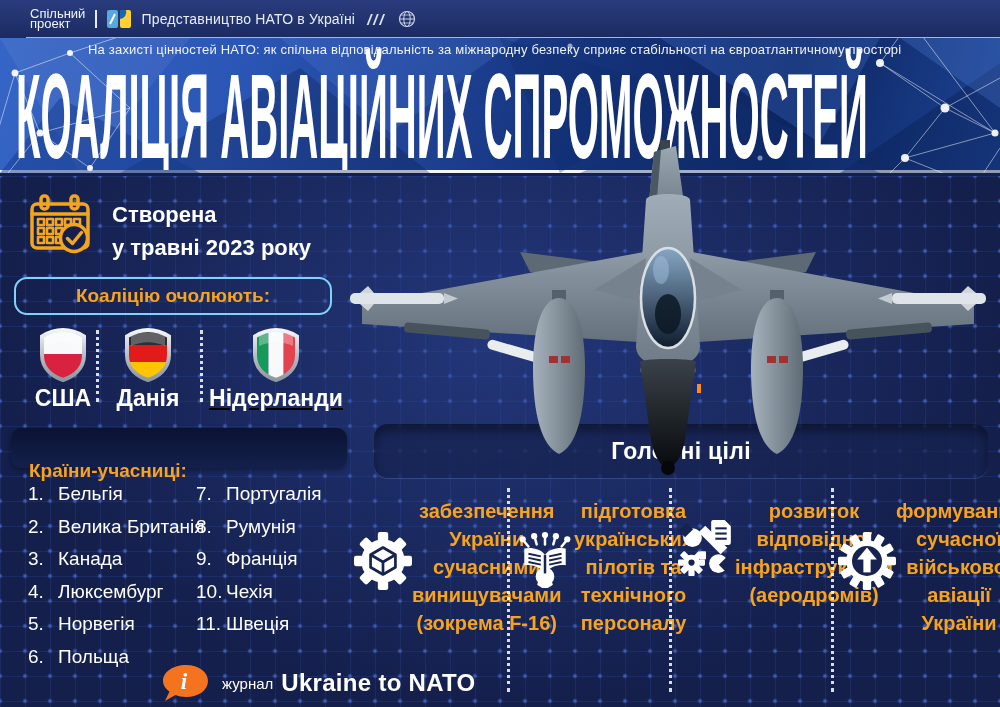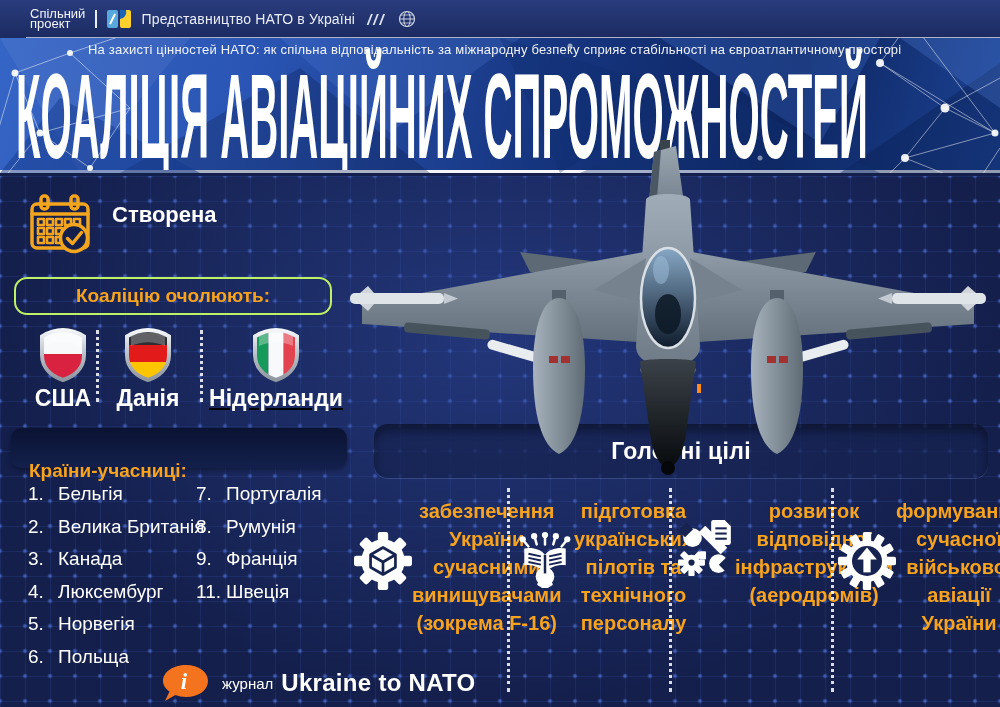--- a/index.html
+++ b/index.html
@@ -40,21 +40,21 @@
       linear-gradient(90deg,rgba(64,100,210,.16) 1px,transparent 1px),
       radial-gradient(circle,rgba(96,140,255,.55) 1.4px,transparent 2.4px);
     background-size:100% 100%,25px 25px,25px 25px,25px 25px;
     background-position:0 0,0 0,0 0,12.5px 12.5px;}
 
   
   .created-icon{position:absolute;left:27px;top:192px;z-index:3;}
   .created-text{position:absolute;left:112px;top:198px;z-index:3;color:#fff;
                 font-size:22px;font-weight:bold;line-height:33px;}
   .lead-box{position:absolute;left:14px;top:277px;width:318px;height:38px;z-index:3;
-            border:2px solid #bef264;border-radius:13px;display:flex;align-items:center;justify-content:center;}
+            border:2px solid #7dd3fc;border-radius:13px;display:flex;align-items:center;justify-content:center;}
   .lead-box span{color:#f7a31d;font-size:19px;font-weight:bold;}
   .flag-group{position:absolute;top:328px;z-index:3;display:flex;flex-direction:column;align-items:center;}
   .flag-label{margin-top:3px;color:#fff;font-size:23px;font-weight:bold;white-space:nowrap;}
   .dotsep-v{position:absolute;z-index:3;width:0;border-left:3px dotted rgba(255,255,255,.85);}
   .members-box{position:absolute;left:11px;top:428px;width:336px;height:40px;z-index:3;border-radius:10px;
                background:linear-gradient(180deg,#0b1333,#13204b);display:flex;align-items:center;padding-left:18px;
                box-shadow:0 2px 5px rgba(0,0,0,.35);}
   .members-box span{color:#f7a31d;font-size:19px;font-weight:bold;margin-top:46px;}
   .mlist{position:absolute;z-index:3;list-style:none;margin:0;padding:0;color:#fff;font-size:19px;}
   .mlist li{height:32.5px;display:flex;align-items:center;}
@@ -171,20 +171,21 @@
         <rect x="11" y="45" width="6" height="6"></rect>
           <rect x="20" y="45" width="6" height="6"></rect>
           <rect x="29" y="45" width="6" height="6"></rect>
       </g>
       <circle cx="47" cy="46" r="13.5" fill="#141f4c"></circle>
       <polyline points="40.5,46.5 45.5,51.5 54.5,40.5" fill="none"></polyline>
     </g>
   </svg>
   <div class="created-text">
     <div>Створена</div>
+    <div>у травні 2023 року</div>
   </div>
 
   <div class="lead-box">
     <span>Коаліцію очолюють:</span>
   </div>
 
   <svg width="0" height="0" style="position:absolute">
     <defs>
       <linearGradient id="silver" x1="0" y1="0" x2="0" y2="1">
         <stop offset="0" stop-color="#f4f6f9"></stop>
@@ -269,20 +270,24 @@
         <span class="num">7.</span>
         <span>Португалія</span>
       </li>
     <li>
         <span class="num">8.</span>
         <span>Румунія</span>
       </li>
     <li>
         <span class="num">9.</span>
         <span>Франція</span>
+      </li>
+    <li>
+        <span class="num">10.</span>
+        <span>Чехія</span>
       </li>
     <li>
         <span class="num">11.</span>
         <span>Швеція</span>
       </li>
   </ul>
 
   <div class="footer">
     <svg width="52" height="40" viewBox="0 0 52 40">
       <path d="M26,2 C39,2 48,9 48,18 C48,27 39,34 26,34 C22,34 18.5,33.3 15.4,32 L5,38 L9.5,28.5 C5.5,25.7 3,22 3,18 C3,9 13,2 26,2 Z" fill="#f4731f"></path>

